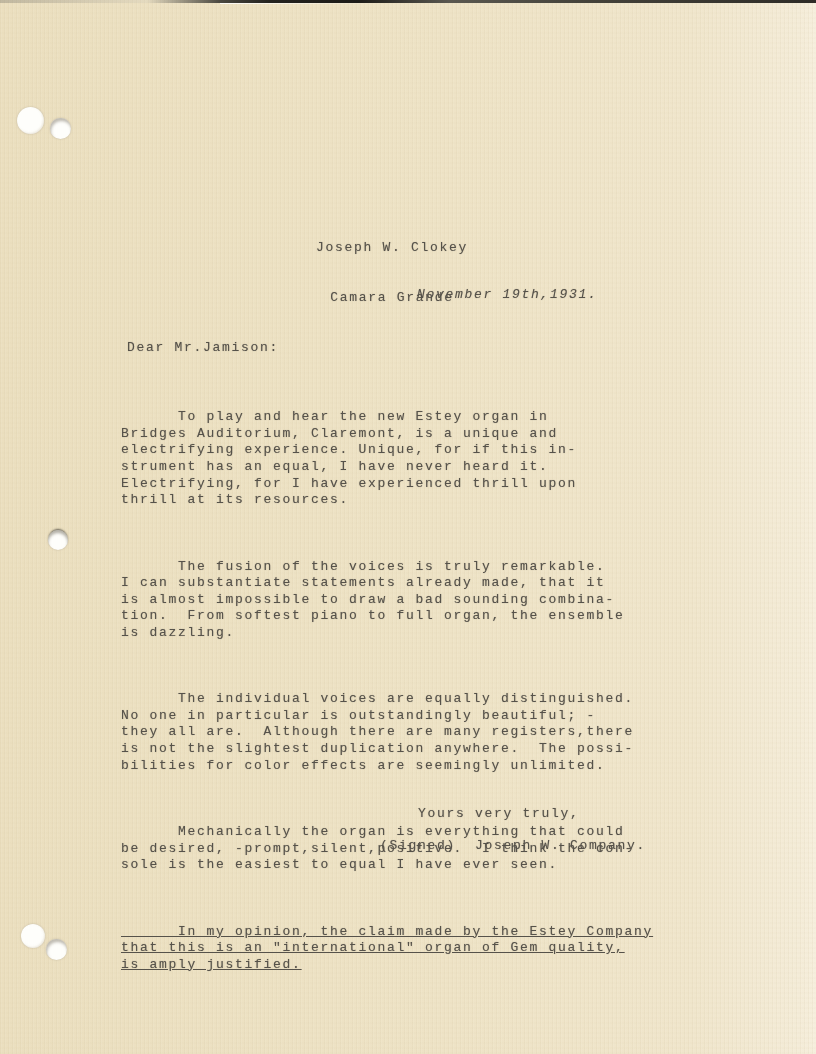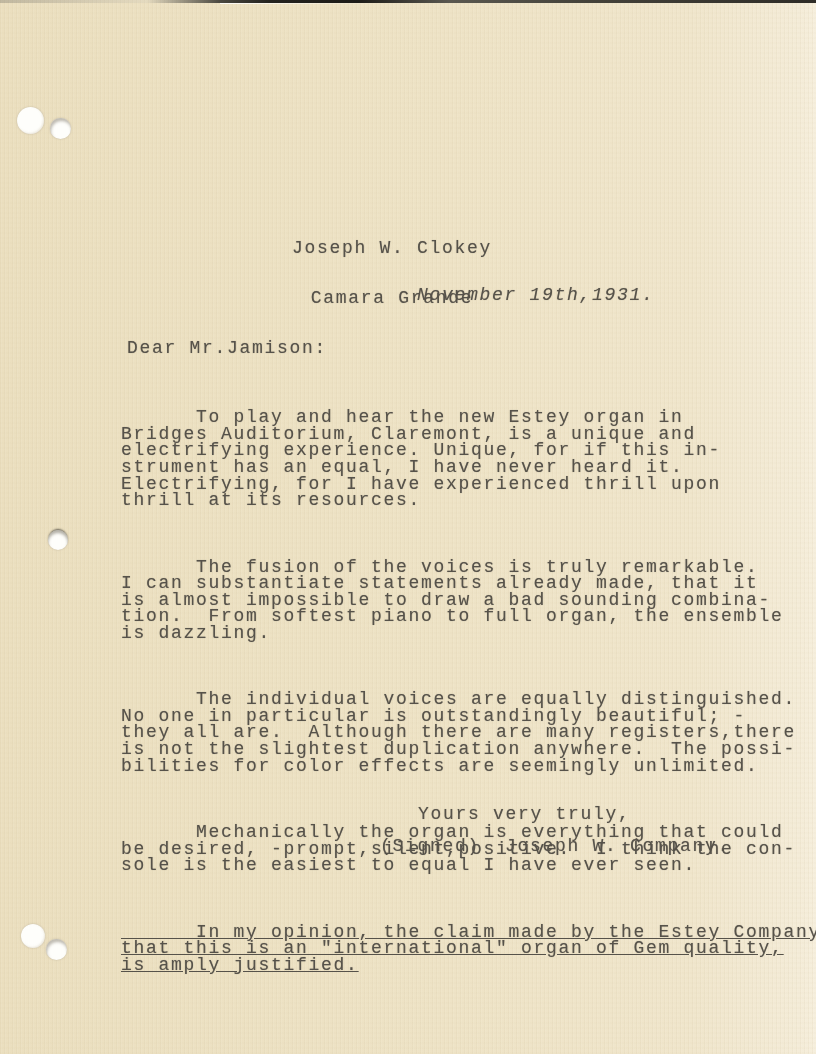--- a/index.html
+++ b/index.html
@@ -41,21 +41,21 @@
   .hole-soft   { box-shadow: 0 0 2px rgba(190,180,158,0.9), inset -1px -1px 2px rgba(205,194,172,0.35); }
   .hole-shaded { box-shadow: 0 0 2px rgba(190,180,158,0.9), inset 1px 3px 3px rgba(140,133,118,0.55); }
   .hole-dark-rim {
     box-shadow: 0 -2px 2px -1px rgba(80,76,66,0.85),
                 inset 0 3px 3px rgba(120,114,100,0.55),
                 0 0 2px rgba(190,180,158,0.9);
   }
   .typed {
     position: absolute;
     color: #56524a;
-    font-size: 18px;
+    font-size: 13px;
     line-height: 16.6px;
     letter-spacing: 1.7px;
     text-shadow: 0 0 1px rgba(86,82,74,0.45);
     white-space: pre;
     margin: 0;
   }
   .header-block { text-align: center; }
   .body-block pre {
     font: inherit;
     letter-spacing: inherit;

